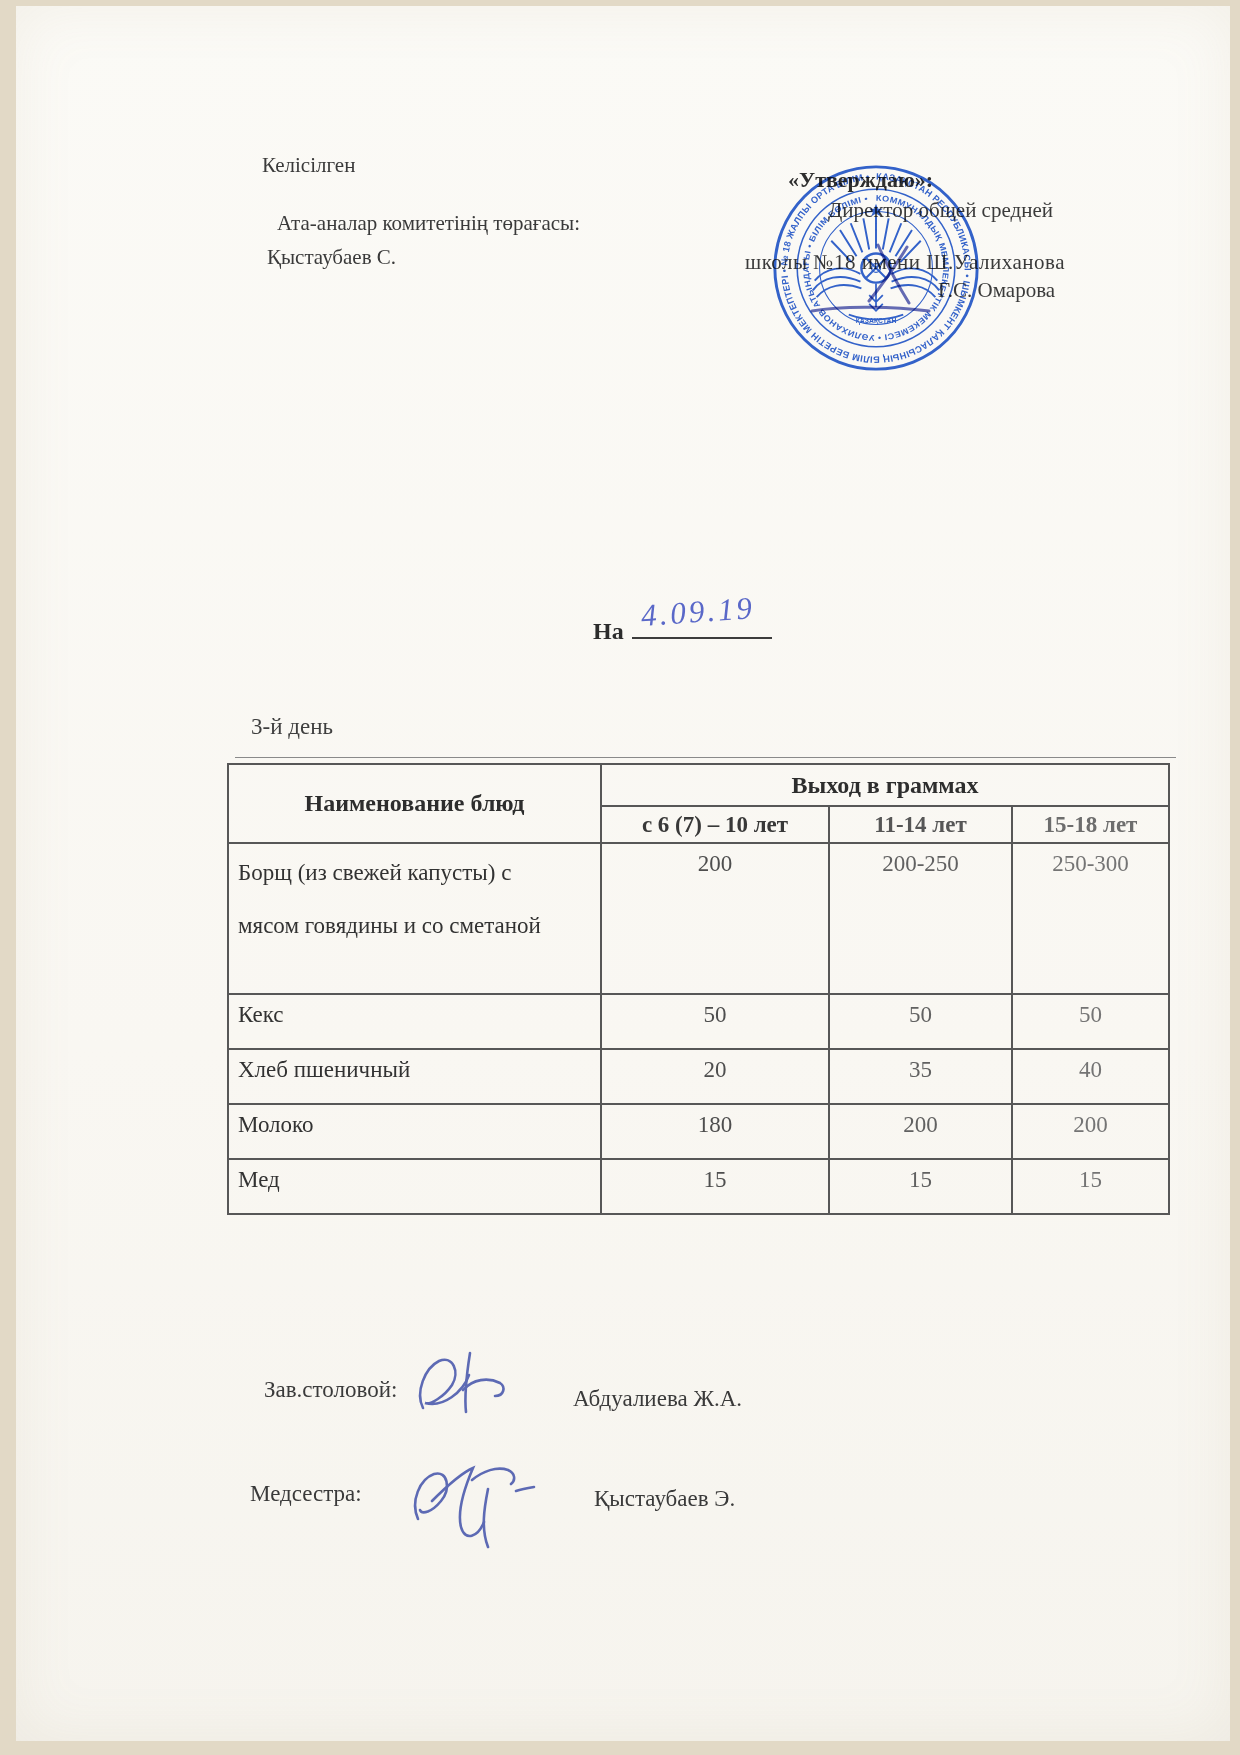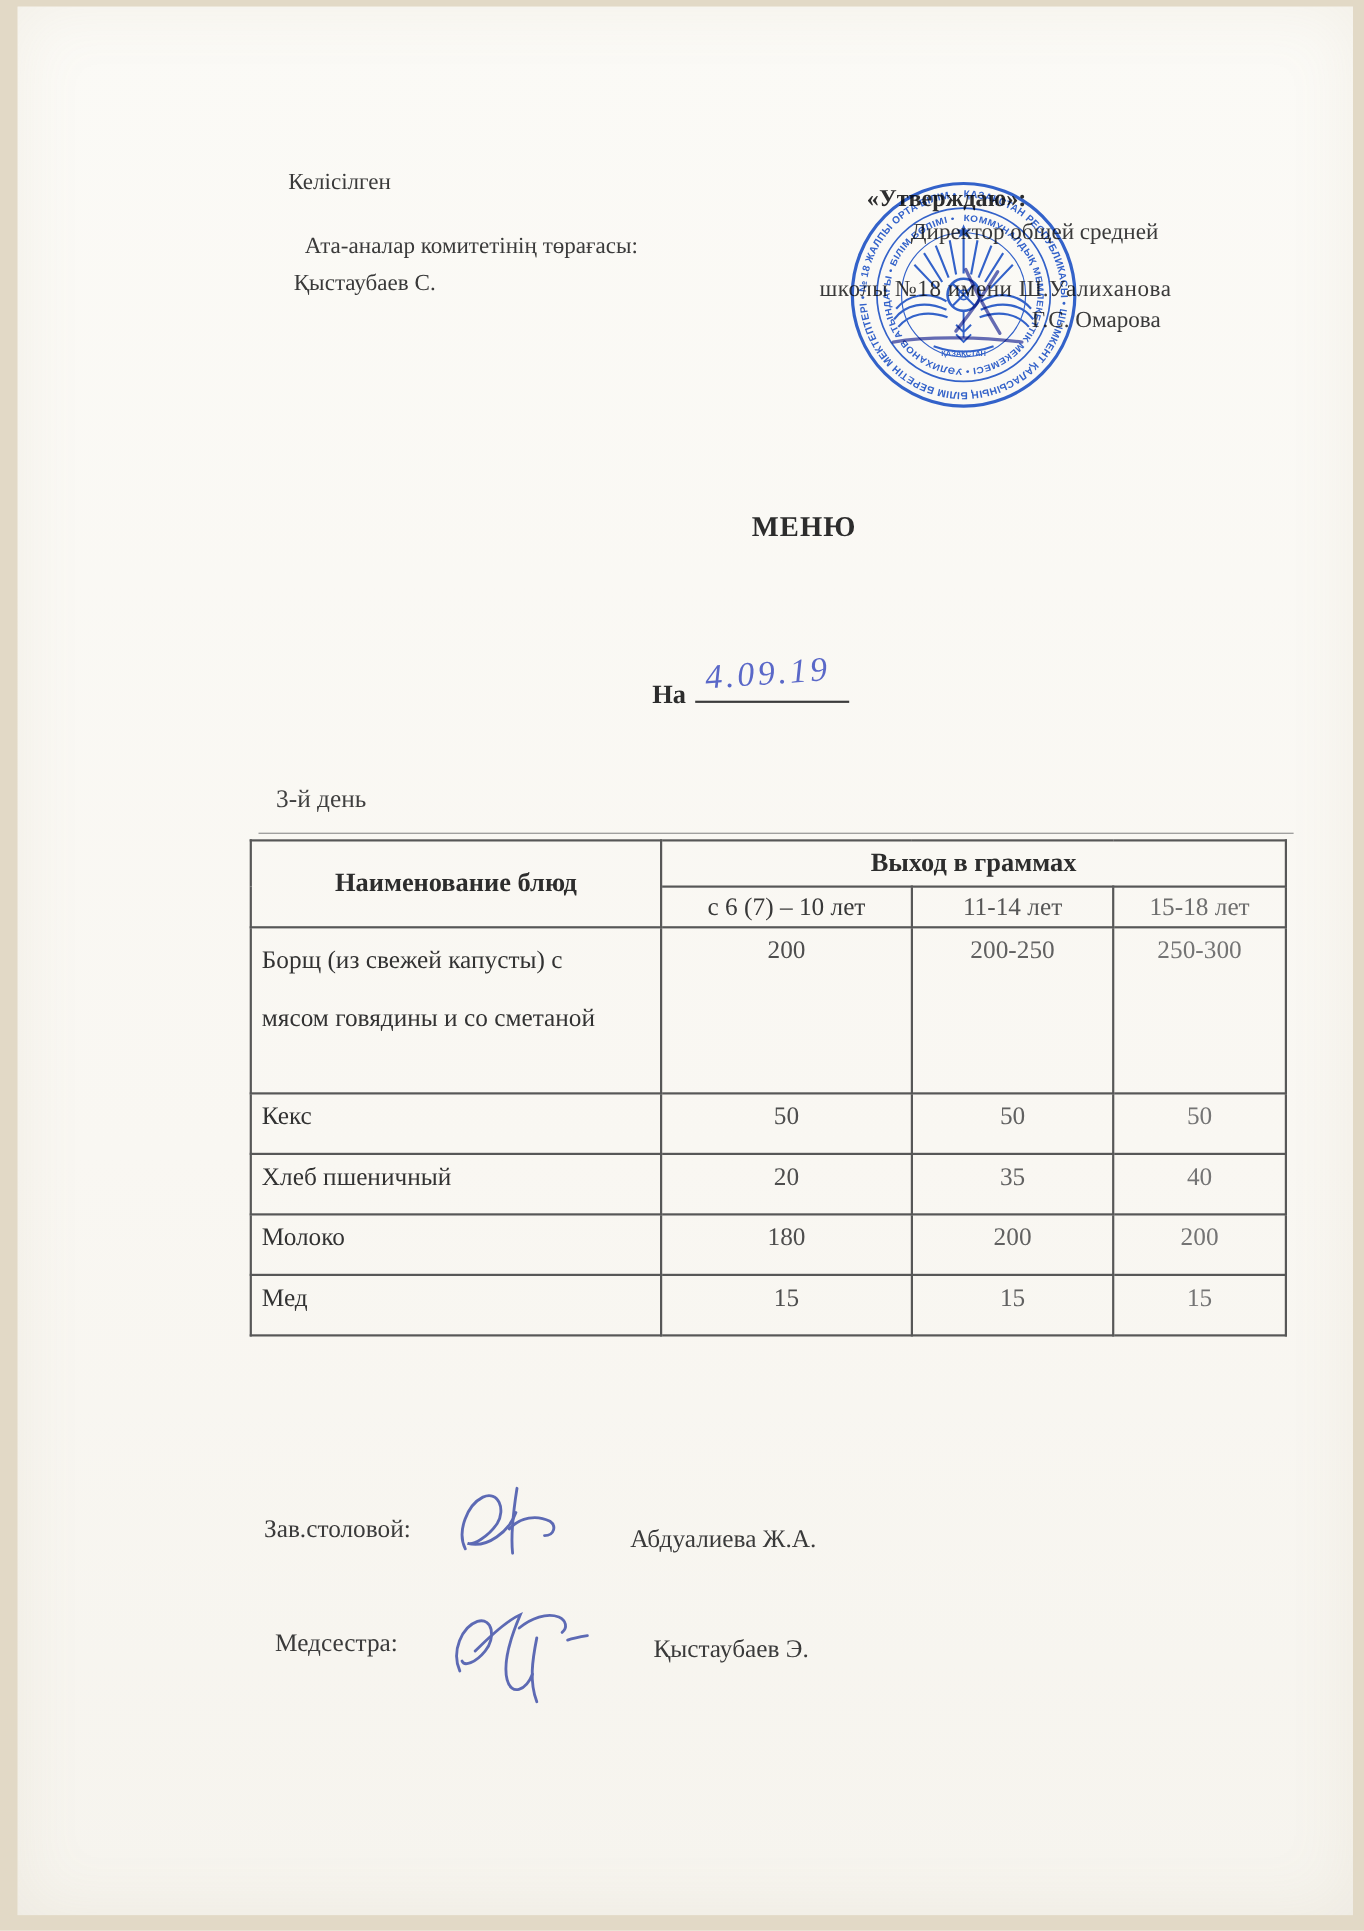--- a/index.html
+++ b/index.html
@@ -13,21 +13,21 @@
   
   .title-line{position:absolute;left:465px;width:500px;text-align:center;color:#2c2c2c;font-weight:bold;}
   .date-line{position:absolute;left:577px;top:607px;font-weight:bold;color:#2c2c2c;font-size:24px;}
   .date-underline{display:inline-block;width:140px;border-bottom:2px solid #3c3c3c;height:24px;margin-left:8px;}
   .hand-date{position:absolute;left:625px;top:588px;font-size:31px;font-style:italic;
              color:#4d5cc5;transform:rotate(-4deg);letter-spacing:3px;opacity:.92;}
   
   .menu-table{position:absolute;left:211px;top:757px;border-collapse:collapse;table-layout:fixed;}
   .menu-table th,.menu-table td{border:2px solid #575757;padding:0;margin:0;}
   .menu-table .h1 th{height:40px;font-size:24px;font-weight:bold;color:#2d2d2d;text-align:center;}
-  .menu-table .h2 th{height:35px;font-size:23px;font-weight:normal;text-align:center;}
+  .menu-table .h2 th{height:35px;font-size:23px;font-weight:bold;text-align:center;}
   .menu-table .h2 th:nth-child(1){color:#383838;}
   .menu-table .h2 th:nth-child(2){color:#565656;}
   .menu-table .h2 th:nth-child(3){color:#6d6d6d;}
   .menu-table td{font-size:23px;vertical-align:top;padding-top:7px;}
   .menu-table td.dish{text-align:left;padding-left:9px;padding-right:47px;color:#323232;white-space:normal;}
   .menu-table td.val{text-align:center;}
   .menu-table td:nth-child(2){color:#4e4e4e;}
   .menu-table td:nth-child(3){color:#616161;}
   .menu-table td:nth-child(4){color:#747474;}
   .menu-table tr.r0 td{height:142px;}
@@ -86,21 +86,20 @@
   </svg>
 
   <svg class="handmark" viewBox="0 0 220 90">
     <g stroke="#4c55ae" stroke-width="3" fill="none" stroke-linecap="round" opacity="0.85">
       <path d="M72,4 C80,22 92,44 103,62"></path>
       <path d="M101,6 C90,24 76,44 63,60"></path>
       <path d="M6,70 C40,64 90,66 123,70"></path>
     </g>
   </svg>
 
-  <div class="title-line" style="top:458px;font-size:26px;letter-spacing:1px;">МЕНЮ</div>
   <div class="date-line">
     <span>На</span><span class="date-underline"></span>
   </div>
   <div class="hand-date">4.09.19</div>
 
   <div class="t sz23" style="left:235px;top:708px;color:#3f3f3f;">3-й день</div>
 
   <div class="table-topline"></div>
   <table class="menu-table">
     <colgroup>
@@ -145,21 +144,21 @@
       </tr>
       <tr class="rs">
         <td class="dish">Мед</td>
         <td class="val">15</td>
         <td class="val">15</td>
         <td class="val">15</td>
       </tr>
     </tbody>
   </table>
 
-  <div class="t sz23" style="left:224px;top:1371px;">Зав.столовой:</div>
+  <div class="t sz23" style="left:248px;top:1371px;">Зав.столовой:</div>
   <svg class="sig" style="left:395px;top:1340px;" width="110" height="85" viewBox="0 0 110 85">
     <g stroke="#4f5fba" stroke-width="2.6" fill="none" stroke-linecap="round" opacity="0.9">
       <path d="M12,62 C4,46 14,22 28,15 C42,9 49,26 41,39 C33,51 19,59 14,57 C32,62 52,46 58,29"></path>
       <path d="M59,7 C56,26 53,48 55,66"></path>
       <path d="M52,44 C62,33 77,31 89,37 C95,41 93,50 84,50"></path>
     </g>
   </svg>
   <div class="t sz23" style="left:557px;top:1380px;">Абдуалиева Ж.А.</div>
 
   <div class="t sz23" style="left:234px;top:1475px;">Медсестра:</div>

